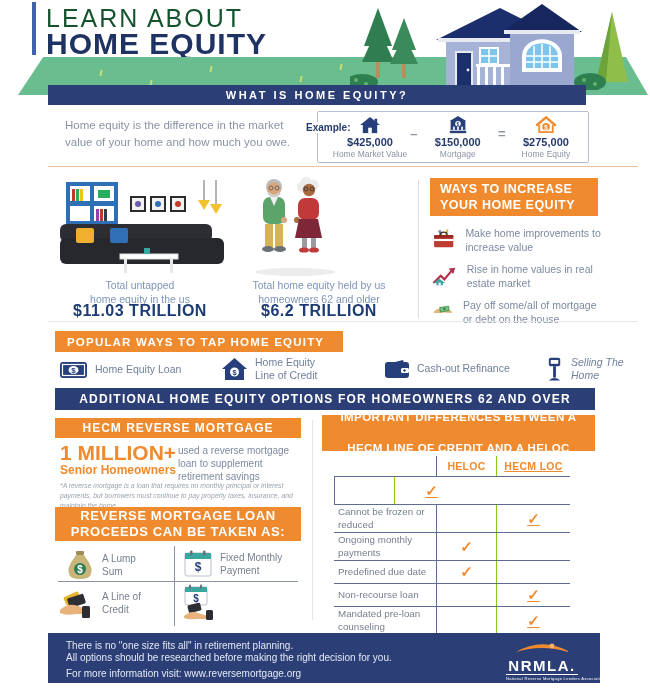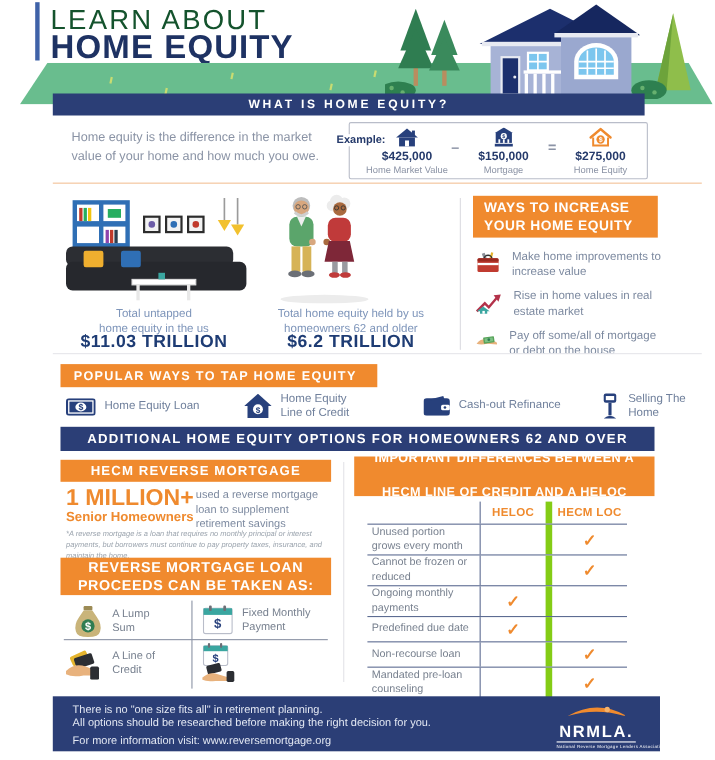--- a/index.html
+++ b/index.html
@@ -33,21 +33,21 @@
   .taplbl{color:#70809c;font-size:10.5px;line-height:1.25;}
   
   .pcell{display:flex;align-items:center;gap:8px;}
   .plbl{color:#77808f;font-size:10px;line-height:1.3;}
   
   .dtable{display:flex;flex-direction:column;}
   .drow{display:flex;}
   .dcell{box-sizing:border-box;padding:3px 4px;display:flex;align-items:center;}
   .dcell.lab{width:102px;color:#78818f;font-size:9.8px;line-height:1.25;}
   .dcell.c1{width:60px;justify-content:center;border-left:1px solid #5d6c92;}
-  .dcell.c2{width:74px;justify-content:center;border-left:6px solid #84cc16;}
+  .dcell.c2{width:74px;justify-content:center;border-left:1px solid #84cc16;text-decoration:underline;}
   .dhead{color:#ef8a2e;font-weight:bold;font-size:10.5px;letter-spacing:0.3px;}
   .drow.body{border-top:1px solid #5d6c92;}
   .drow.last{border-bottom:1px solid #5d6c92;}
   .check{color:#ef8a2e;font-size:15px;font-weight:bold;}
   
   .foot-line{color:#e3e8f3;font-size:10px;line-height:1.32;}
   .nrmla{color:#fff;font-weight:bold;font-size:15px;letter-spacing:1.5px;}
   .nrmla-sub{color:#fff;font-size:4px;white-space:nowrap;letter-spacing:0.3px;border-top:0.5px solid #fff;padding-top:1px;}
 </style>
 </head>
@@ -292,21 +292,21 @@
   </div>
   <div class="abs tapitem" style="left:385px;top:360px;">
     <svg width="24" height="18" viewBox="0 0 24 18">
       <rect x="0" y="2" width="24" height="16" rx="3" fill="#27407c"></rect>
       <path d="M2,4 L18,0 L19,3" fill="#27407c"></path>
       <rect x="16" y="8" width="8" height="5" rx="1.5" fill="#ffffff"></rect>
       <circle cx="19.5" cy="10.5" r="1.2" fill="#27407c"></circle>
     </svg>
     <div class="taplbl">Cash-out Refinance</div>
   </div>
-  <div class="abs tapitem" style="left:546px;top:356px;">
+  <div class="abs tapitem" style="left:546px;top:356px;font-style:italic;">
     <svg width="18" height="25" viewBox="0 0 18 25">
       <rect x="3" y="0" width="12" height="9" rx="2" fill="#27407c"></rect>
       <rect x="5" y="2.5" width="8" height="4" fill="#ffffff"></rect>
       <rect x="7.5" y="9" width="3" height="12" fill="#27407c"></rect>
       <path d="M3,24 q6,-5 12,0 Z" fill="#27407c"></path>
     </svg>
     <div class="taplbl">Selling The Home</div>
   </div>
 
   <div class="abs banner navy" style="left:55px;top:388px;width:540px;height:22px;font-size:12px;letter-spacing:1.2px;">ADDITIONAL HOME EQUITY OPTIONS FOR HOMEOWNERS 62 AND OVER</div>
@@ -373,21 +373,20 @@
     <div>HECM LINE OF CREDIT AND A HELOC</div>
   </div>
 
   <div class="abs dtable" style="left:334px;top:456px;width:236px;">
     <div class="drow" style="height:20px;">
       <div class="dcell lab"></div>
       <div class="dcell c1 dhead">HELOC</div>
       <div class="dcell c2 dhead">HECM LOC</div>
     </div>
     <div class="drow body" style="height:27px;">
-      <div class="dcell lab">Unused portion grows every month</div>
       <div class="dcell c1 check"></div>
       <div class="dcell c2 check">✓</div>
     </div>
     <div class="drow body" style="height:27px;">
       <div class="dcell lab">Cannot be frozen or reduced</div>
       <div class="dcell c1 check"></div>
       <div class="dcell c2 check">✓</div>
     </div>
     <div class="drow body" style="height:27px;">
       <div class="dcell lab">Ongoing monthly payments</div>

